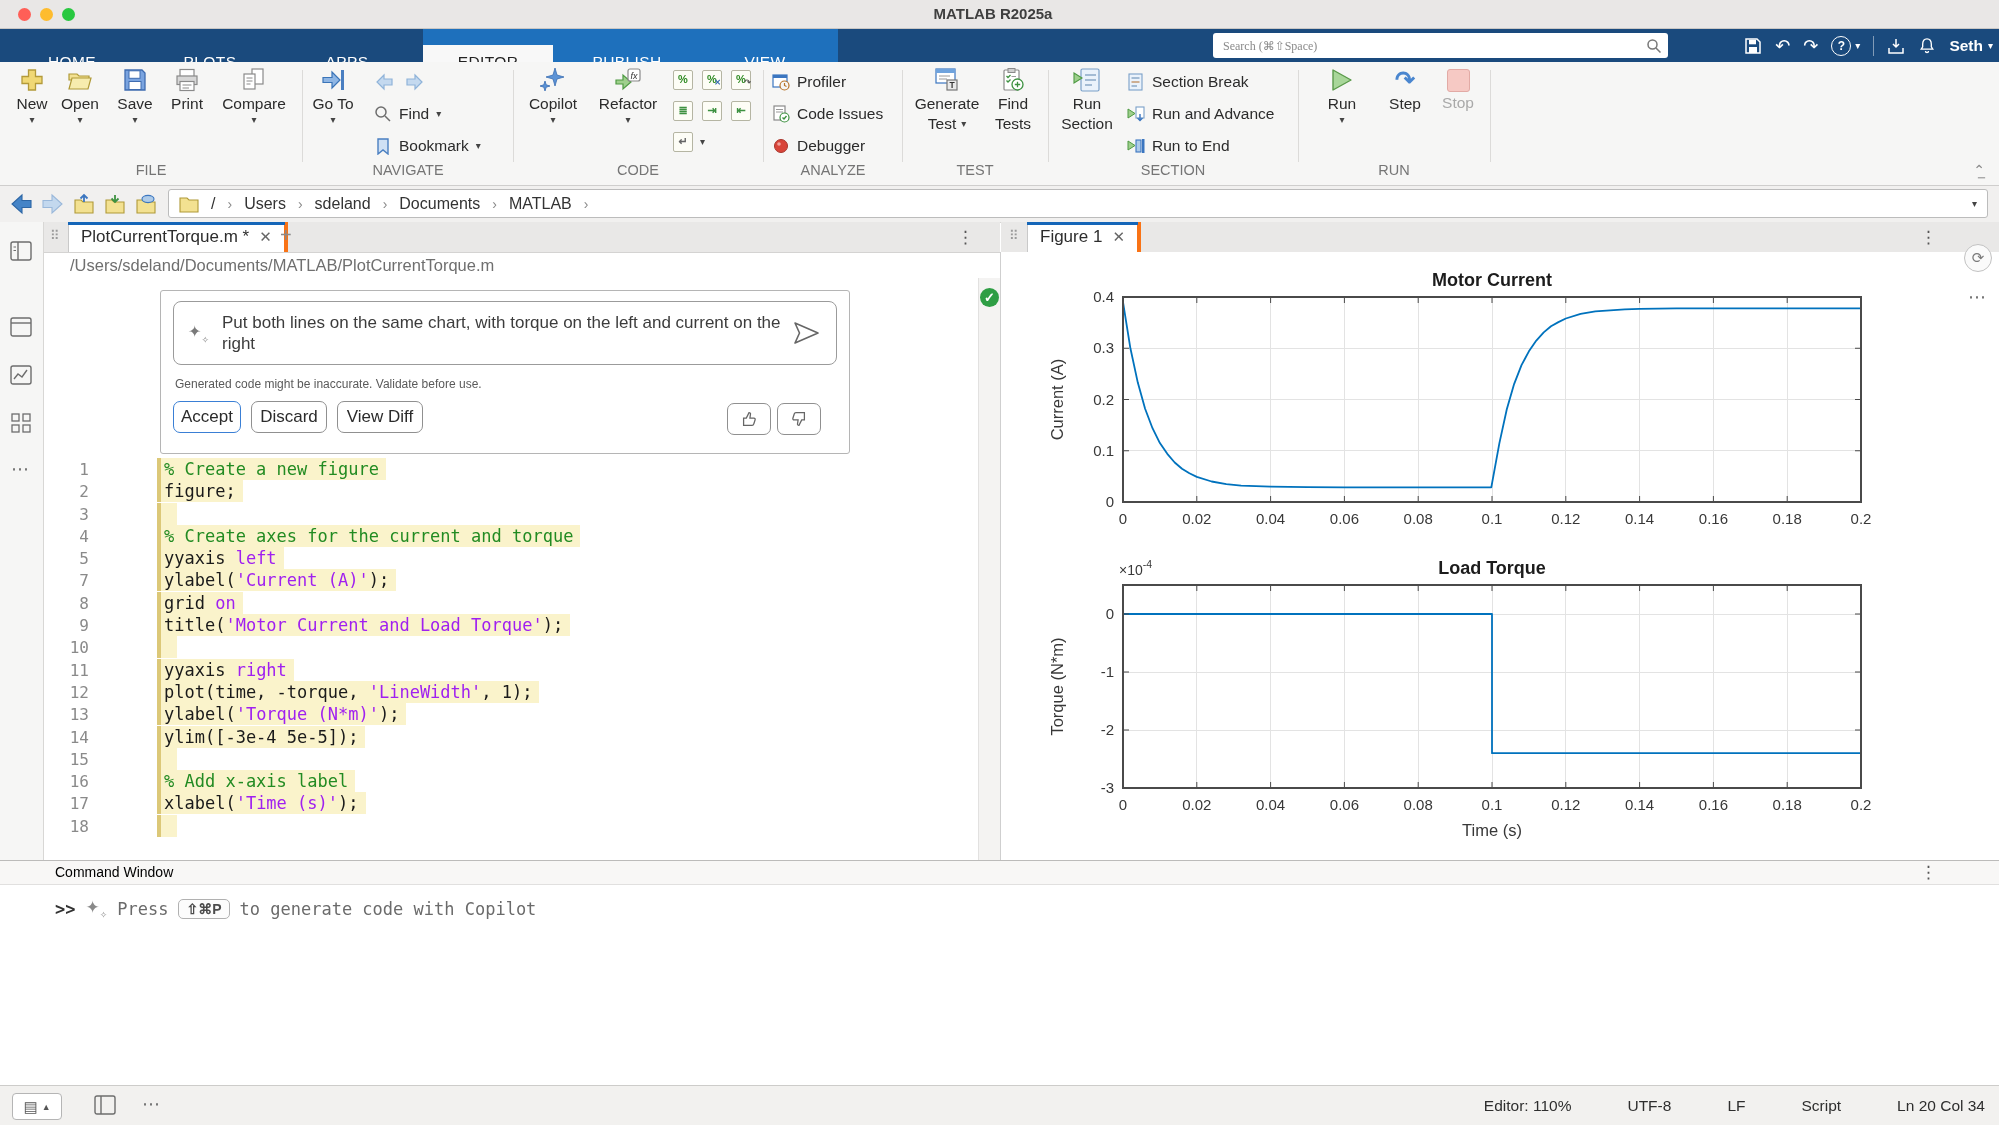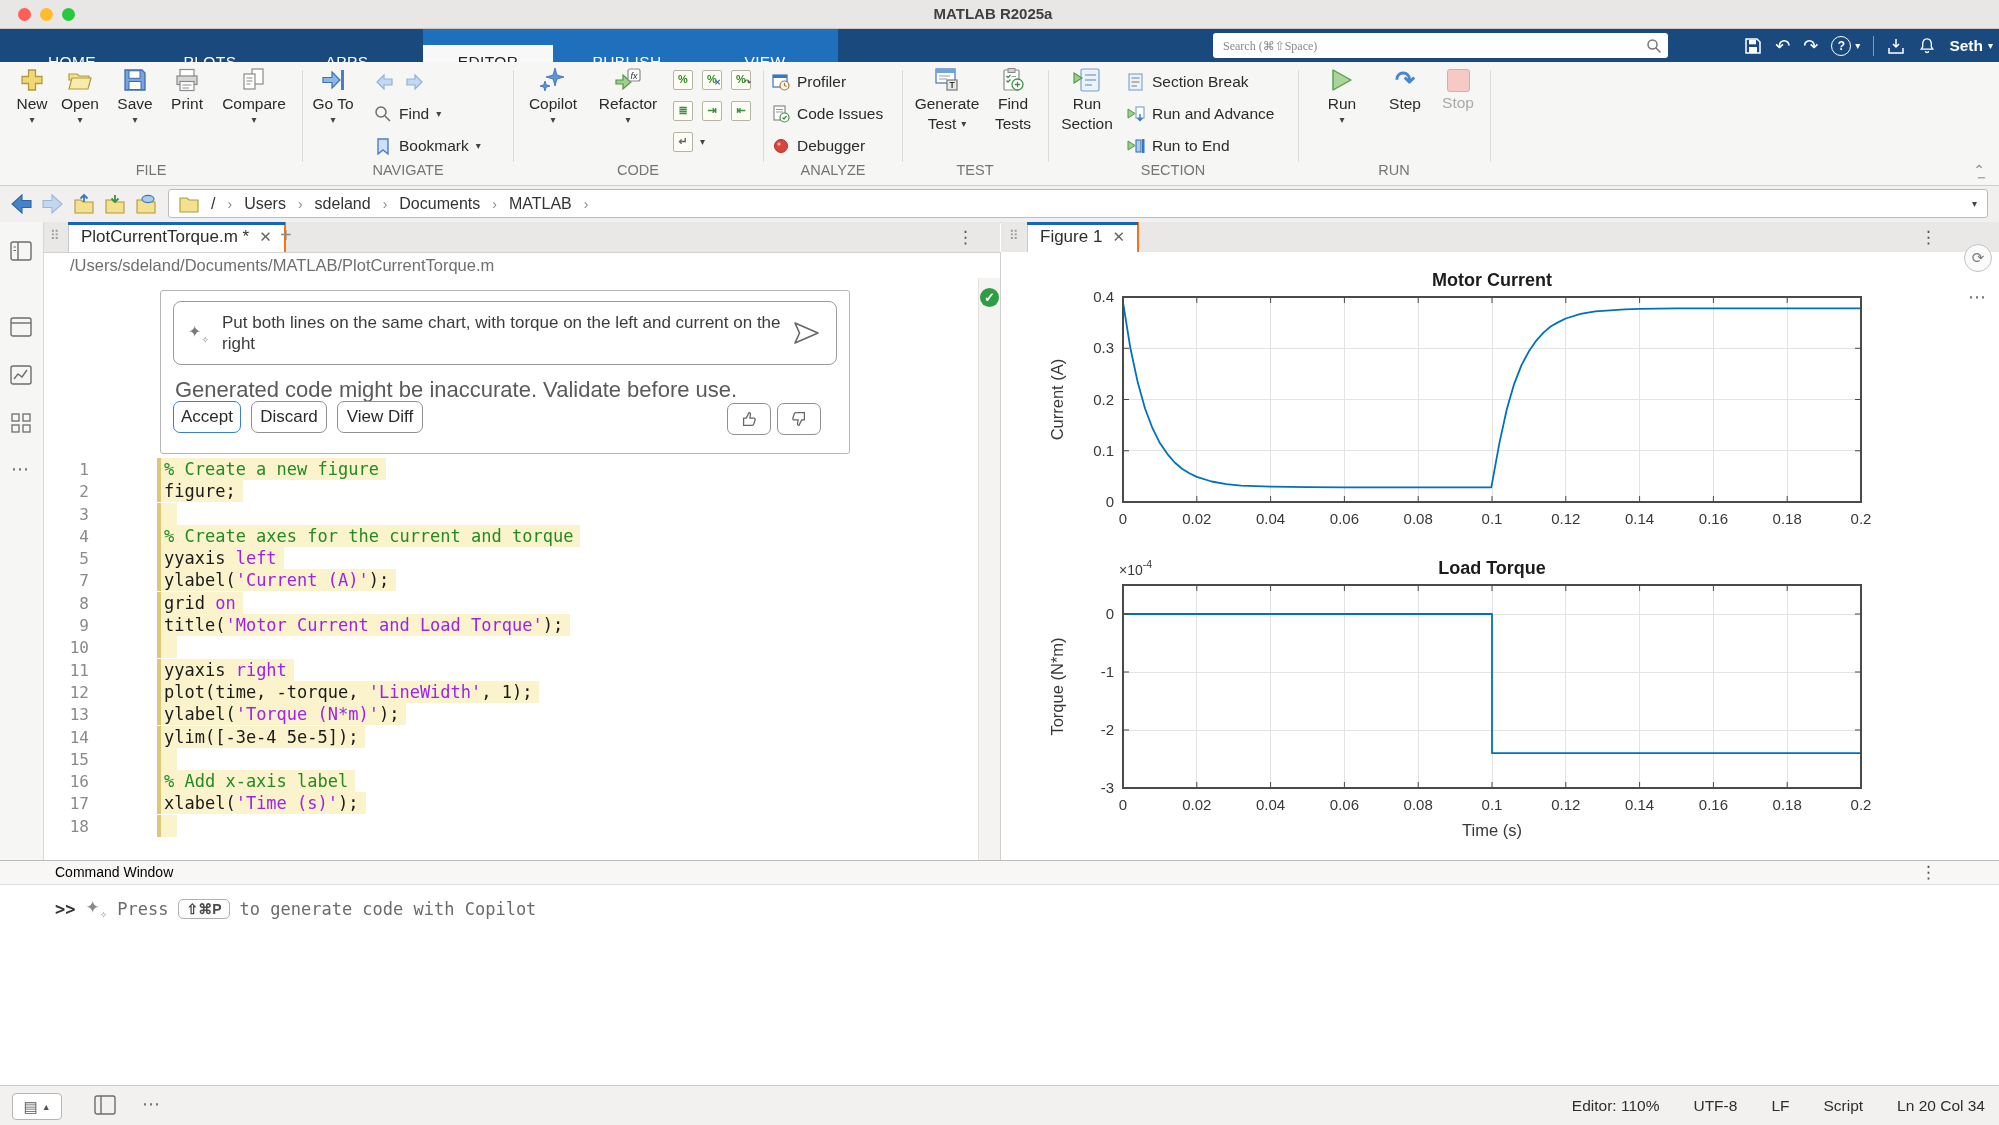--- a/index.html
+++ b/index.html
@@ -37,31 +37,31 @@
   .mi{position:absolute;width:18px;height:18px;border:1px solid #b5b5a3;background:#fdfdf6;border-radius:2px;
       font:700 11px/16px "Liberation Sans",sans-serif;text-align:center;}
   
   .pathrow{position:absolute;left:0;top:186px;width:1999px;height:36px;background:#f1f0ef;border-bottom:1px solid #d6d5d3;}
   .crumbfield{position:absolute;left:168px;top:3px;width:1820px;height:29px;background:#fff;border:1px solid #bcbcbc;border-radius:3px;
       display:flex;align-items:center;gap:12px;padding-left:10px;box-sizing:border-box;font-size:16px;color:#333;}
   .crumb-sep{color:#8a8a8a;font-size:14px;}
   
   .leftstrip{position:absolute;left:0;top:222px;width:43px;height:638px;background:#f6f6f5;border-right:1px solid #d8d7d5;}
   .tabstrip{position:absolute;top:222px;height:30px;background:#e9e8e7;border-bottom:1px solid #d4d3d2;}
-  .doctab{position:absolute;top:0;height:30px;background:#fff;border-left:1px solid #c9c9c9;border-right:2px solid #f97316;
+  .doctab{position:absolute;top:0;height:30px;background:#fff;border-left:1px solid #c9c9c9;border-right:4px solid #f97316;
       display:flex;align-items:center;gap:10px;padding:0 12px;box-sizing:border-box;font-size:17px;color:#2d2d2d;}
   .doctab:before{content:"";position:absolute;left:-1px;right:-1px;top:0;height:3px;background:#1566b8;}
   .closex{color:#666;font-size:15px;}
   .grip{color:#9a9a9a;font-size:13px;letter-spacing:-2px;}
   .filepath{position:absolute;left:70px;top:256px;font-size:16.5px;color:#6f6f6f;}
   
   .cop{position:absolute;left:160px;top:290px;width:688px;height:162px;background:#fff;border:1px solid #b5b5b5;border-radius:3px;}
   .cop-box{position:absolute;left:12px;top:10px;width:662px;height:62px;border:1px solid #9b9b9b;border-radius:8px;background:#fff;}
   .cop-text{position:absolute;left:48px;top:10px;width:585px;font-size:17px;line-height:21px;color:#3c3c3c;}
-  .cop-note{position:absolute;left:14px;top:86px;font-size:22px;color:#5a5a5a;}
+  .cop-note{position:absolute;left:14px;top:86px;font-size:12px;color:#5a5a5a;}
   .cbtn{position:absolute;top:110px;height:32px;border-radius:7px;background:#fff;border:1px solid #909090;
       font-size:17px;color:#2b2b2b;display:flex;align-items:center;justify-content:center;box-sizing:border-box;}
   .cbtn.primary{border:1.5px solid #3a7fd5;}
   .thumbbtn{position:absolute;top:112px;width:42px;height:30px;border:1px solid #909090;border-radius:7px;background:#fff;
       display:flex;align-items:center;justify-content:center;}
   
   .codearea{position:absolute;left:43px;top:458px;width:935px;height:402px;overflow:hidden;}
   .code-row{height:22.3px;line-height:22.3px;white-space:pre;font-family:"DejaVu Sans Mono",monospace;font-size:17px;}
   .ln{display:inline-block;width:46px;text-align:right;margin-right:68px;color:#8a8a8a;font-size:16px;
       font-family:"DejaVu Sans Mono",monospace;}
@@ -80,21 +80,21 @@
   .cmd-header{position:absolute;left:0;top:860px;width:1999px;height:25px;background:#f8f7f6;border-top:1px solid #bcbbba;
       border-bottom:1px solid #e1e0df;box-sizing:border-box;}
   .cmd-title{position:absolute;left:55px;top:3px;font-size:14px;color:#000000;}
   .cmd-body{position:absolute;left:0;top:885px;width:1999px;height:200px;background:#fff;}
   .prompt{position:absolute;left:55px;top:12px;display:flex;align-items:center;gap:10px;
       font-family:"DejaVu Sans Mono",monospace;font-size:17px;color:#6b6b6b;}
   .kcap{border:1px solid #b1b1b1;border-radius:5px;background:#fcfcfc;padding:1px 7px;font-size:14px;font-weight:bold;
       color:#4c4c4c;font-family:"Liberation Sans",sans-serif;}
   
   .statusbar{position:absolute;left:0;top:1085px;width:1999px;height:40px;background:#f2f1ef;border-top:1px solid #cdccca;box-sizing:border-box;}
-  .status-right{position:absolute;right:14px;top:0;height:39px;display:flex;align-items:center;gap:34px;
+  .status-right{position:absolute;right:14px;top:0;height:39px;display:flex;align-items:center;gap:56px;
       font-size:15.5px;color:#2e2e2e;}
   .dots{color:#6f6f6f;font-size:18px;}
   .vdots{color:#555;font-size:17px;}
 </style>
 </head>
 <body>
 
 <div id="app">
 
   <div class="titlebar">

